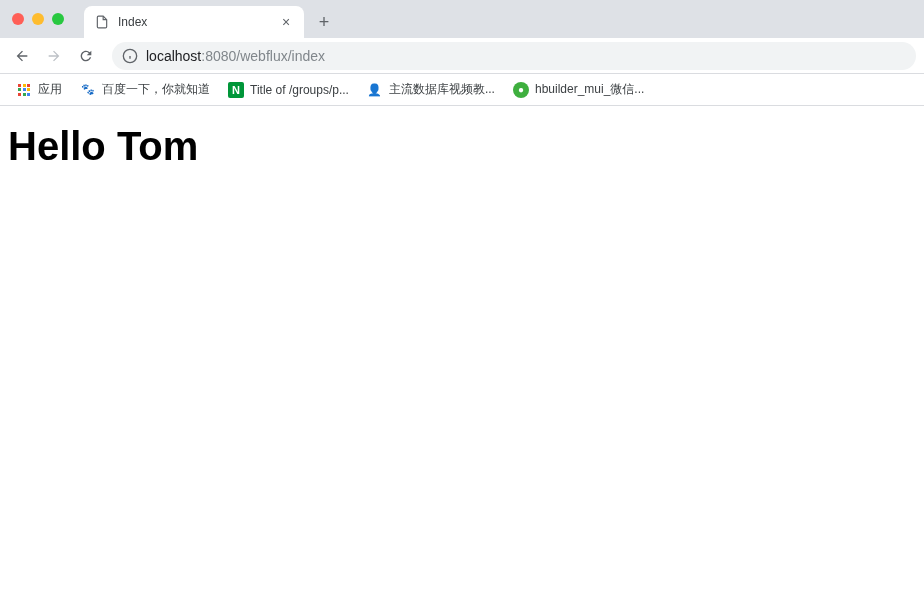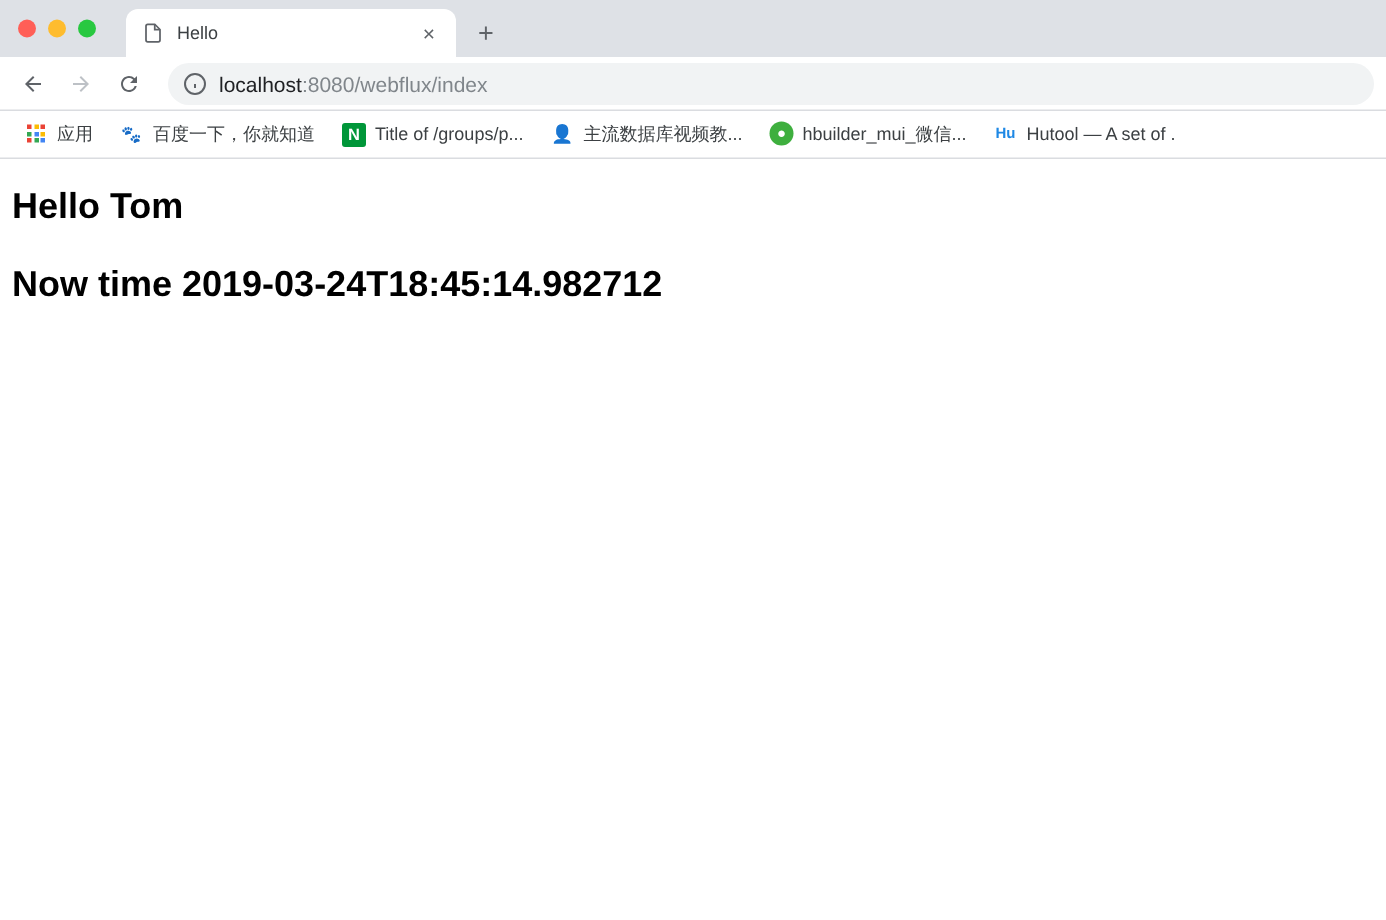--- a/index.html
+++ b/index.html
@@ -29,21 +29,21 @@
     .nav-btn.disabled { color: #bdc1c6; cursor: default; }
     .nav-btn svg { width: 16px; height: 16px; }
     
     .address-bar { flex: 1; height: 28px; background: #f1f3f4; border-radius: 14px; display: flex; align-items: center; padding: 0 10px; gap: 8px; margin-left: 8px; }
     .info-icon { width: 16px; height: 16px; display: flex; align-items: center; justify-content: center; color: #5f6368; }
     .url { font-size: 14px; color: #202124; }
     .url .grey { color: #80868b; }
     
     
     .bookmarks-bar { height: 32px; background: #fff; border-bottom: 1px solid #dadce0; display: flex; align-items: center; padding: 0 8px; gap: 2px; }
-    .bookmark { display: flex; align-items: flex-start; gap: 6px; padding: 4px 8px; font-size: 12px; color: #3c4043; cursor: pointer; border-radius: 4px; white-space: nowrap; }
+    .bookmark { display: flex; align-items: center; gap: 6px; padding: 4px 8px; font-size: 12px; color: #3c4043; cursor: pointer; border-radius: 4px; white-space: nowrap; }
     .bm-icon { width: 16px; height: 16px; display: flex; align-items: center; justify-content: center; font-size: 12px; flex-shrink: 0; }
     .apps-icon { display: grid; grid-template-columns: repeat(3, 3px); grid-template-rows: repeat(3, 3px); gap: 1.5px; }
     .apps-icon span:nth-child(1) { background: #ea4335; }
     .apps-icon span:nth-child(2) { background: #fbbc04; }
     .apps-icon span:nth-child(3) { background: #ea4335; }
     .apps-icon span:nth-child(4) { background: #34a853; }
     .apps-icon span:nth-child(5) { background: #4285f4; }
     .apps-icon span:nth-child(6) { background: #fbbc04; }
     .apps-icon span:nth-child(7) { background: #ea4335; }
     .apps-icon span:nth-child(8) { background: #34a853; }
@@ -51,41 +51,41 @@
     
     .folder-icon svg { width: 14px; height: 14px; fill: #5f6368; }
     .baidu-icon { width: 16px; height: 16px; background: #fff; border-radius: 2px; display: flex; align-items: center; justify-content: center; color: #2932e1; font-size: 11px; }
     .n-icon { width: 16px; height: 16px; background: #009639; color: #fff; font-weight: bold; font-size: 11px; display: flex; align-items: center; justify-content: center; border-radius: 2px; }
     .db-icon { width: 16px; height: 16px; display: flex; align-items: center; justify-content: center; }
     .hb-icon { width: 16px; height: 16px; background: #3eaf3e; border-radius: 50%; display: flex; align-items: center; justify-content: center; color: #fff; font-size: 10px; }
     .hu-icon { width: 16px; height: 16px; color: #1e88e5; font-weight: bold; font-size: 10px; display: flex; align-items: center; justify-content: center; }
     
     
     .content { flex: 1; padding: 18px 8px; background: #fff; }
-    .content h1 { font-size: 24px; font-weight: bold; color: #000; margin-bottom: 24px; font-family: Arial, sans-serif; }
+    .content h1 { font-size: 40px; font-weight: bold; color: #000; margin-bottom: 24px; font-family: Arial, sans-serif; }
   </style>
 </head>
 <body>
 
 <div class="window">
 
   <div class="tab-bar">
     <div class="traffic-lights">
       <div class="tl red"></div>
       <div class="tl yellow"></div>
       <div class="tl green"></div>
     </div>
     <div class="tab">
       <span class="favicon">
         <svg viewBox="0 0 24 24" fill="none" stroke="#5f6368" stroke-width="2">
             <path d="M14 2H6a2 2 0 0 0-2 2v16a2 2 0 0 0 2 2h12a2 2 0 0 0 2-2V8z"></path>
             <polyline points="14 2 14 8 20 8"></polyline>
           </svg>
       </span>
-      <span class="title">Hello</span>
+      <span class="title">Index</span>
       <span class="close">×</span>
     </div>
     <div class="new-tab">+</div>
   </div>
 
   <div class="toolbar">
     <div class="nav-btn">
       <svg viewBox="0 0 24 24" fill="currentColor">
           <path d="M20 11H7.83l5.59-5.59L12 4l-8 8 8 8 1.41-1.41L7.83 13H20v-2z"></path>
         </svg>
@@ -140,24 +140,19 @@
       <span>Title of /groups/p...</span>
     </div>
     <div class="bookmark">
       <span class="bm-icon db-icon">👤</span>
       <span>主流数据库视频教...</span>
     </div>
     <div class="bookmark">
       <span class="bm-icon hb-icon">●</span>
       <span>hbuilder_mui_微信...</span>
     </div>
-    <div class="bookmark">
-      <span class="bm-icon hu-icon">Hu</span>
-      <span>Hutool — A set of .</span>
-    </div>
   </div>
 
   <div class="content">
     <h1>Hello Tom</h1>
-    <h1>Now time 2019-03-24T18:45:14.982712</h1>
   </div>
 
 </div>
 
 </body></html>

